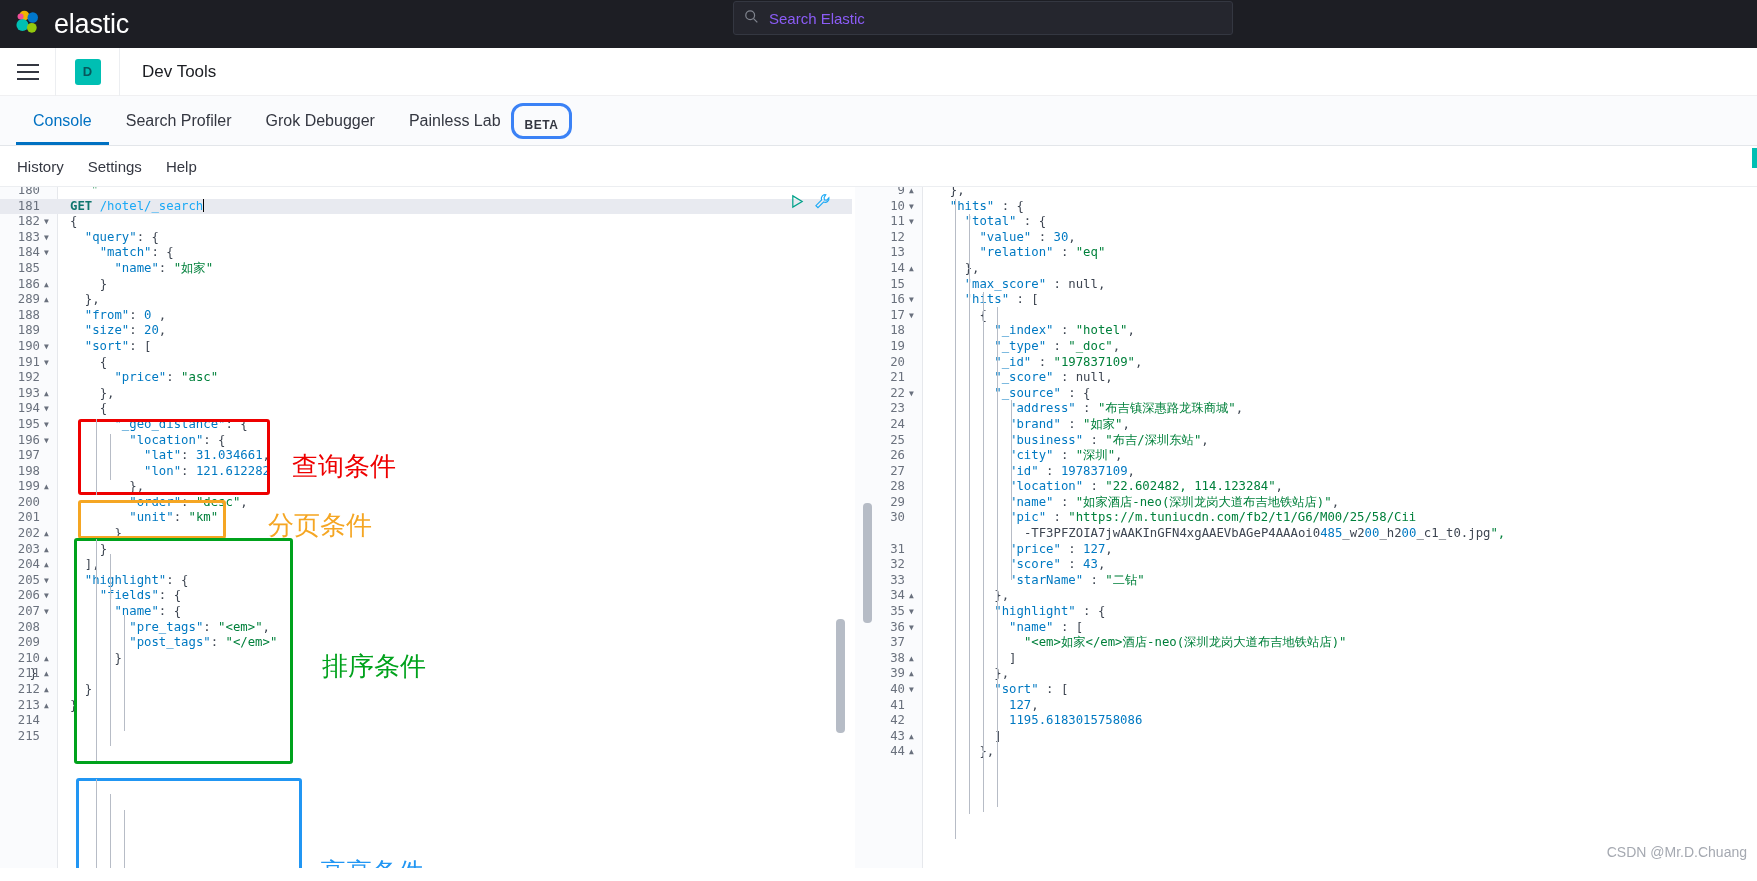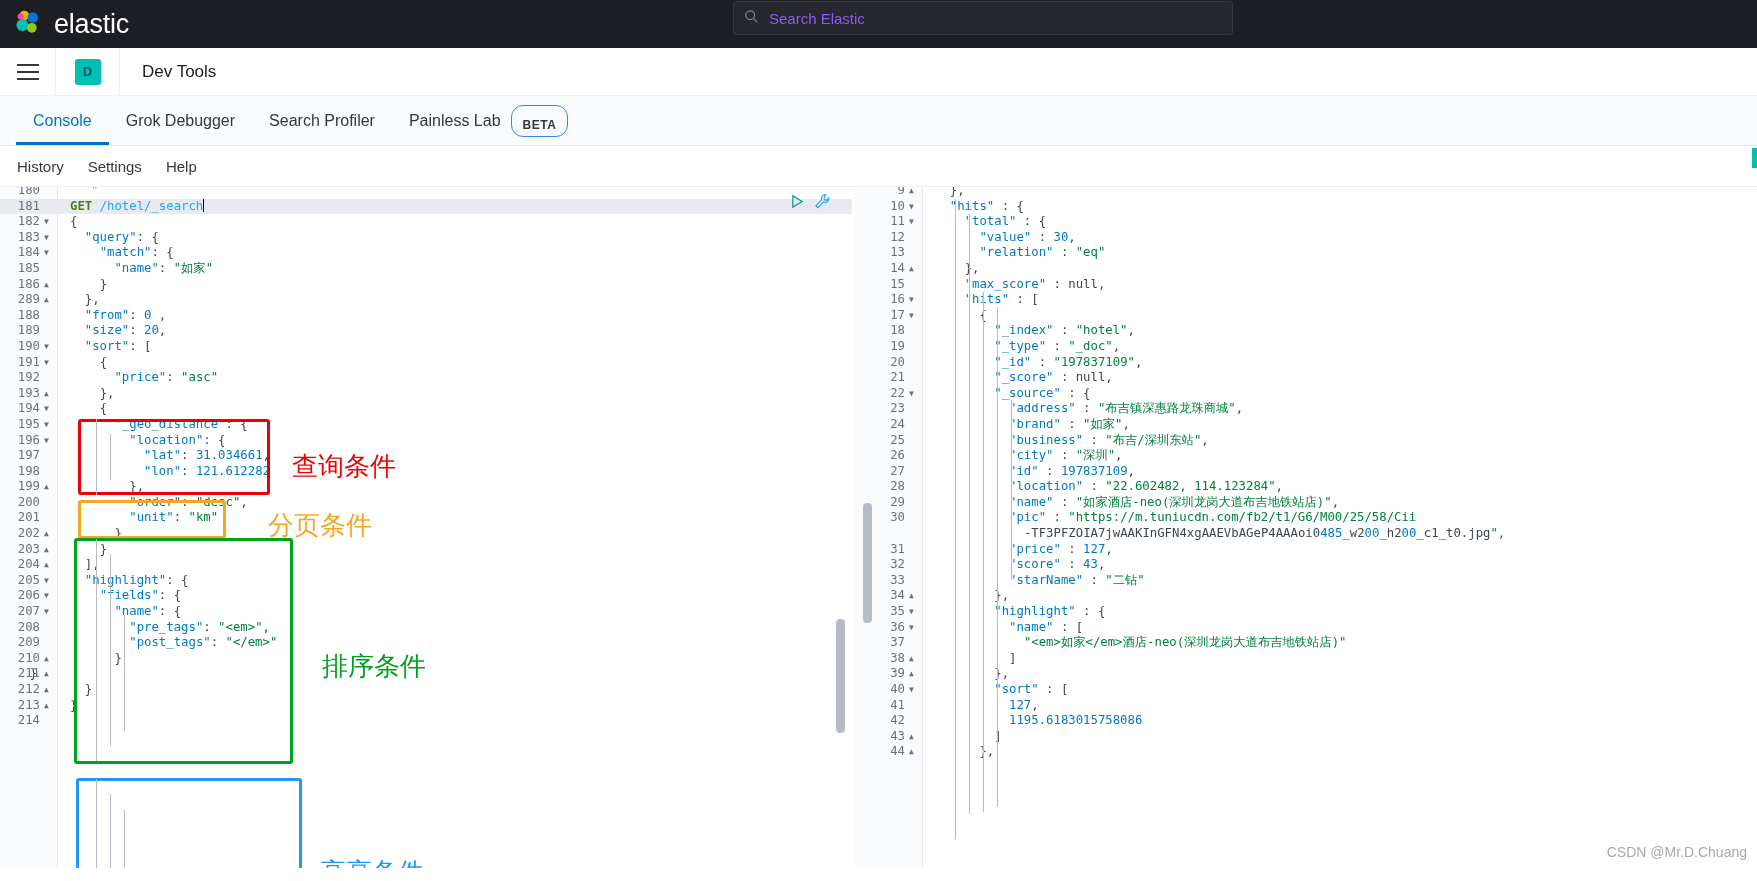--- a/index.html
+++ b/index.html
@@ -110,21 +110,21 @@
   }
   .tab.active { color: #0071c2; }
   .tab.active::after {
     content: "";
     position: absolute;
     left: 0; right: 0; bottom: 0;
     height: 3px;
     background: #0071c2;
   }
   .beta-badge {
-    border: 1px solid #3b82f6;
+    border: 3px solid #3b82f6;
     border-radius: 12px;
     font-size: 12px;
     font-weight: 700;
     letter-spacing: 0.5px;
     color: #343741;
     padding: 12px 11px 4px;
     background: #fafbfd;
   }
 
   
@@ -188,21 +188,21 @@
     font-size: 8px;
     line-height: 15.6px;
   }
   .hl-row { background: #e8eaf0; }
 
   
   .t-key   { color: #0079c2; }
   .t-str   { color: #00803b; }
   .t-num   { color: #0079c2; }
   .t-pun   { color: #3d4551; }
-  .t-method{ color: #4d7c0f; font-weight: 600; }
+  .t-method{ color: #0f766e; font-weight: 600; }
   .t-url   { color: #1ba9f5; }
   .t-null  { color: #3d4551; }
 
   
   .iguide {
     position: absolute;
     width: 1px;
     background: #b7bcc6;
   }
 
@@ -296,24 +296,24 @@
     <div class="appicon">D</div>
   </div>
   <div class="app-title">Dev Tools</div>
 </div>
 
 <div class="tabs">
   <div class="tab active">
     <span>Console</span>
   </div>
   <div class="tab">
+    <span>Search Profiler</span>
+  </div>
+  <div class="tab">
     <span>Grok Debugger</span>
-  </div>
-  <div class="tab">
-    <span>Search Profiler</span>
   </div>
   <div class="tab">
     <span>Painless Lab</span>
     <span class="beta-badge">BETA</span>
   </div>
 </div>
 
 <div class="subbar">
   <div class="subbar-item">History</div>
   <div class="subbar-item">Settings</div>
@@ -354,20 +354,21 @@
         <div class="ln" style="top: 0px; padding-left: 70px; height: 15.6px; line-height: 15.6px;"><span class="num" style="left: 0px; width: 40px; line-height: 15.6px;">205</span><span class="fold" style="left: 44px;">▼</span><span><span class="t-pun"> </span><span class="t-pun"> </span><span class="t-key">"highlight"</span><span class="t-pun">:</span><span class="t-pun"> </span><span class="t-pun">{</span></span></div>
         <div class="ln" style="top: 0px; padding-left: 70px; height: 15.6px; line-height: 15.6px;"><span class="num" style="left: 0px; width: 40px; line-height: 15.6px;">206</span><span class="fold" style="left: 44px;">▼</span><span><span class="t-pun"> </span><span class="t-pun"> </span><span class="t-pun"> </span><span class="t-pun"> </span><span class="t-key">"fields"</span><span class="t-pun">:</span><span class="t-pun"> </span><span class="t-pun">{</span></span></div>
         <div class="ln" style="top: 0px; padding-left: 70px; height: 15.6px; line-height: 15.6px;"><span class="num" style="left: 0px; width: 40px; line-height: 15.6px;">207</span><span class="fold" style="left: 44px;">▼</span><span><span class="t-pun"> </span><span class="t-pun"> </span><span class="t-pun"> </span><span class="t-pun"> </span><span class="t-pun"> </span><span class="t-pun"> </span><span class="t-key">"name"</span><span class="t-pun">:</span><span class="t-pun"> </span><span class="t-pun">{</span></span></div>
         <div class="ln" style="top: 0px; padding-left: 70px; height: 15.6px; line-height: 15.6px;"><span class="num" style="left: 0px; width: 40px; line-height: 15.6px;">208</span><span><span class="t-pun"> </span><span class="t-pun"> </span><span class="t-pun"> </span><span class="t-pun"> </span><span class="t-pun"> </span><span class="t-pun"> </span><span class="t-pun"> </span><span class="t-pun"> </span><span class="t-key">"pre_tags"</span><span class="t-pun">:</span><span class="t-pun"> </span><span class="t-str">"&lt;em&gt;"</span><span class="t-pun">,</span></span></div>
         <div class="ln" style="top: 0px; padding-left: 70px; height: 15.6px; line-height: 15.6px;"><span class="num" style="left: 0px; width: 40px; line-height: 15.6px;">209</span><span><span class="t-pun"> </span><span class="t-pun"> </span><span class="t-pun"> </span><span class="t-pun"> </span><span class="t-pun"> </span><span class="t-pun"> </span><span class="t-pun"> </span><span class="t-pun"> </span><span class="t-key">"post_tags"</span><span class="t-pun">:</span><span class="t-pun"> </span><span class="t-str">"&lt;/em&gt;"</span></span></div>
         <div class="ln" style="top: 0px; padding-left: 70px; height: 15.6px; line-height: 15.6px;"><span class="num" style="left: 0px; width: 40px; line-height: 15.6px;">210</span><span class="fold" style="left: 44px;">▲</span><span><span class="t-pun"> </span><span class="t-pun"> </span><span class="t-pun"> </span><span class="t-pun"> </span><span class="t-pun"> </span><span class="t-pun"> </span><span class="t-pun">}</span></span></div>
         <div class="ln" style="top: 0px; height: 15.6px; line-height: 15.6px;"><span class="num" style="left: 0px; width: 40px; line-height: 15.6px;">211</span><span class="fold" style="left: 44px;">▲</span><span><span class="t-pun"> </span><span class="t-pun"> </span><span class="t-pun"> </span><span class="t-pun"> </span><span class="t-pun">}</span></span></div>
         <div class="ln" style="top: 0px; padding-left: 70px; height: 15.6px; line-height: 15.6px;"><span class="num" style="left: 0px; width: 40px; line-height: 15.6px;">212</span><span class="fold" style="left: 44px;">▲</span><span><span class="t-pun"> </span><span class="t-pun"> </span><span class="t-pun">}</span></span></div>
         <div class="ln" style="top: 0px; padding-left: 70px; height: 15.6px; line-height: 15.6px;"><span class="num" style="left: 0px; width: 40px; line-height: 15.6px;">213</span><span class="fold" style="left: 44px;">▲</span><span><span class="t-pun">}</span></span></div>
         <div class="ln" style="top: 0px; padding-left: 70px; height: 15.6px; line-height: 15.6px;"><span class="num" style="left: 0px; width: 40px; line-height: 15.6px;">214</span><span></span></div>
+        <div class="ln" style="top: 0px; padding-left: 70px; height: 15.6px; line-height: 15.6px;"><span class="num" style="left: 0px; width: 40px; line-height: 15.6px;">215</span><span></span></div>
       </div>
 
     <div class="actions" style="left:790px; top:6px;">
       <span>
         <svg width="15" height="15" viewBox="0 0 16 16">
           <polygon points="3,2 13,8 3,14" fill="none" stroke="#00a28a" stroke-width="1.3"></polygon>
         </svg>
       </span>
       <span>
         <svg width="17" height="17" viewBox="0 0 18 18">

